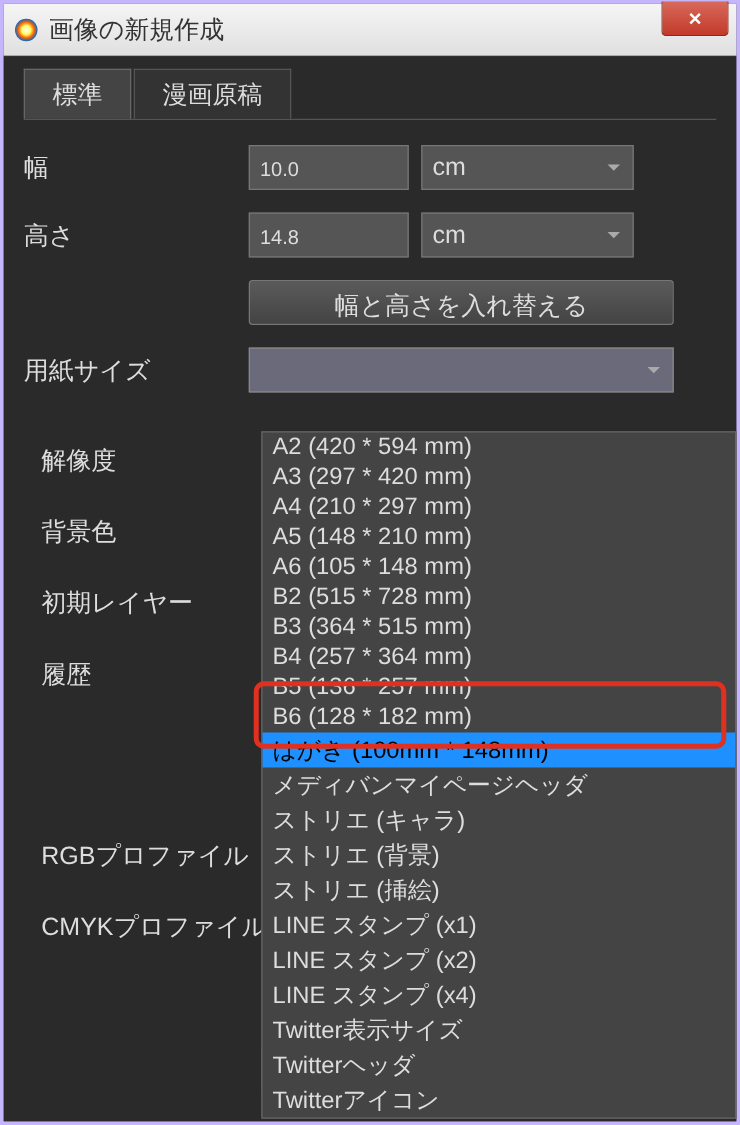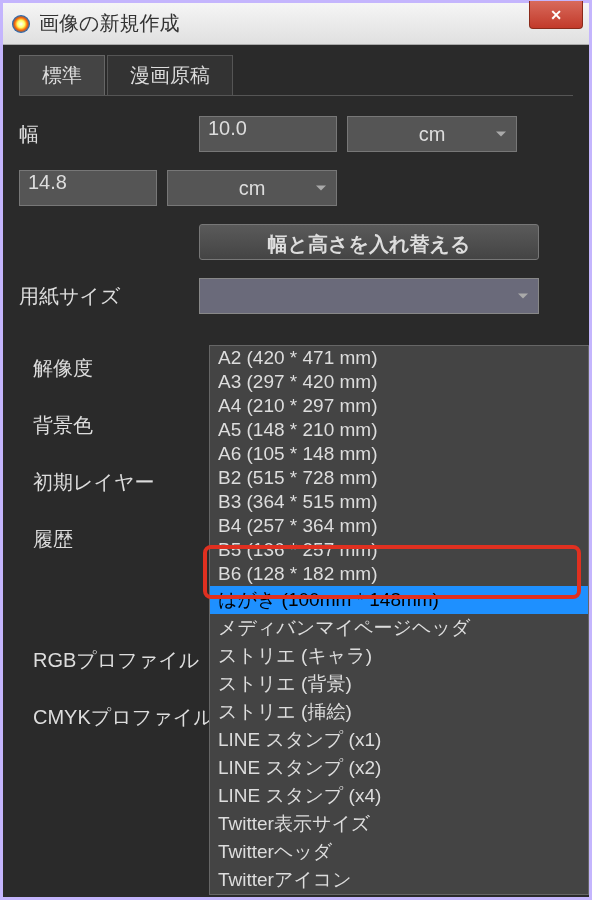--- a/index.html
+++ b/index.html
@@ -87,37 +87,36 @@
     }
     .form-label {
       width: 170px;
       font-size: 20px;
       color: #ddd;
     }
     .text-input {
       background: #555;
       border: 1px solid #777;
       color: #ddd;
-      padding: 0 8px;
-      font-size: 20px;
-      height: 36px;
-      width: 138px;
+      padding: 11px 8px;
+      font-size: 16px;
+      height: 36px;
+      width: 128px;
     }
     .select-box {
       background: #555;
       border: 1px solid #777;
       color: #ddd;
       padding: 4px 8px;
       font-size: 20px;
       height: 36px;
       width: 170px;
       position: relative;
       display: flex;
       align-items: center;
-      justify-content: center;
     }
     .select-arrow {
       position: absolute;
       right: 10px;
       top: 50%;
       transform: translateY(-50%);
       width: 0;
       height: 0;
       border-left: 5px solid transparent;
       border-right: 5px solid transparent;
@@ -127,21 +126,20 @@
       background: linear-gradient(to bottom, #5a5a5a, #444);
       border: 1px solid #777;
       color: #ddd;
       padding: 6px;
       font-size: 20px;
       height: 36px;
       width: 340px;
       margin-left: 180px;
       text-align: center;
       border-radius: 3px;
-      font-weight: bold;
     }
     .paper-select {
       background: #6a6a7a;
       border: 1px solid #888;
       width: 340px;
       height: 36px;
       margin-left: 0;
       position: relative;
       display: flex;
       align-items: center;
@@ -248,20 +246,21 @@
     <div class="form-row">
       <div class="form-label">幅</div>
       <div class="text-input">10.0</div>
       <div class="select-box">
         <span>cm</span>
         <span class="select-arrow"></span>
       </div>
     </div>
 
     <div class="form-row">
+      <div class="form-label">高さ</div>
       <div class="text-input">14.8</div>
       <div class="select-box">
         <span>cm</span>
         <span class="select-arrow"></span>
       </div>
     </div>
 
     <div class="form-row">
       <div class="swap-btn">幅と高さを入れ替える</div>
     </div>
@@ -271,26 +270,26 @@
       <div class="paper-select">
         <span class="select-arrow"></span>
       </div>
     </div>
 
     <div class="labels-column">
       <div class="side-label">解像度</div>
       <div class="side-label">背景色</div>
       <div class="side-label">初期レイヤー</div>
       <div class="side-label">履歴</div>
-      <div class="side-label" style="margin-top:94px">RGBプロファイル</div>
+      <div class="side-label" style="margin-top:118px">RGBプロファイル</div>
       <div class="side-label" style="">CMYKプロファイル</div>
     </div>
 
     <div class="dropdown" id="dropdown-list">
-        <div class="dropdown-item">A2 (420 * 471 mm)</div>
+        <div class="dropdown-item">A2 (420 * 594 mm)</div>
         <div class="dropdown-item">A3 (297 * 420 mm)</div>
         <div class="dropdown-item">A4 (210 * 297 mm)</div>
         <div class="dropdown-item">A5 (148 * 210 mm)</div>
         <div class="dropdown-item">A6 (105 * 148 mm)</div>
         <div class="dropdown-item">B2 (515 * 728 mm)</div>
         <div class="dropdown-item">B3 (364 * 515 mm)</div>
         <div class="dropdown-item">B4 (257 * 364 mm)</div>
         <div class="dropdown-item">B5 (136 * 257 mm)</div>
         <div class="dropdown-item">B6 (128 * 182 mm)</div>
         <div class="dropdown-item selected">はがき (100mm * 148mm)</div>

